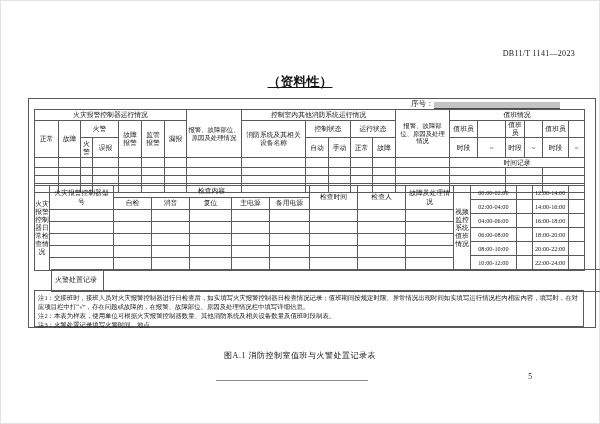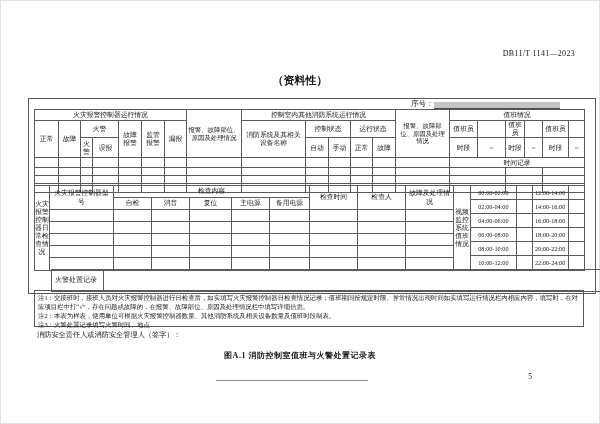--- a/index.html
+++ b/index.html
@@ -7,24 +7,24 @@
   body {
     width:600px; height:424px; background:#fafafa;
     font-family:"Liberation Serif","DejaVu Serif",serif; color:#161616;
   }
   .page {
     position:relative; width:600px; height:424px; background:#ffffff;
     overflow:hidden; box-shadow: inset 0 0 0 1px #e2e2e2;
   }
   .doc-code { position:absolute; top:49px; right:25px; font-size:8px; letter-spacing:.3px; }
   .h-appendix { position:absolute; top:61px; left:0; width:100%; text-align:center; font-size:9px; font-weight:bold; letter-spacing:4px; }
-  .h-informative { position:absolute; top:73px; left:0; width:100%; text-align:center; font-size:11px; font-weight:bold; }
+  .h-informative { position:absolute; top:73px; left:0; width:100%; text-align:center; font-size:13px; font-weight:bold;text-decoration:underline; }
   .h-title { position:absolute; top:84px; left:0; width:100%; text-align:center; font-size:8.5px; font-weight:bold; }
 
-  .outer-box { position:absolute; left:28px; top:98px; width:568px; height:196px; border:1px solid #5a5a5a; background:#fff; }
+  .outer-box { position:absolute; left:28px; top:98px; width:568px; height:230px; border:1px solid #5a5a5a; background:#fff; }
   .serial { position:absolute; top:0px; left:382px; font-size:7.5px; white-space:nowrap; }
   .serial-line { display:inline-block; width:126px; height:7px; border-bottom:1.5px solid #4a4a4a; background:#c4c4c4; vertical-align:bottom; }
 
   table.t { position:absolute; border-collapse:collapse; table-layout:fixed; }
   table.t td {
     border:1px solid #5a5a5a; font-size:6.8px; text-align:center; vertical-align:middle;
     padding:0 1px; line-height:1.18; overflow:hidden; word-break:break-all;
   }
   .sec1 { left:5px; top:10px;  width:550px; height:77px; }
   .sec2 { left:5px; top:86px;  width:550px; height:85px; }
@@ -35,21 +35,21 @@
   table.slots { width:100%; height:100%; border-collapse:collapse; border-style:hidden; table-layout:fixed; }
   table.slots td { border:1px solid #5a5a5a; font-size:6.2px; text-align:center; vertical-align:middle; padding:0; overflow:hidden; white-space:nowrap; }
 
   .notes {
     position:absolute; left:5px; top:191px; width:550px; height:37px;
     border:1px solid #5a5a5a; padding:2px 3px 0 3px;
   }
   .notes p { margin:0; font-size:6.4px; line-height:1.42; text-align:left; }
   .signature { position:absolute; left:8px; top:231px; font-size:7.2px; }
 
-  .caption { position:absolute; top:350px; left:0; width:100%; text-align:center; font-size:8px; font-weight:bold; letter-spacing:.5px; }
+  .caption { position:absolute; top:350px; left:0; width:100%; text-align:center; font-size:8px; font-weight:normal; letter-spacing:.5px; }
   .footer-rule { position:absolute; top:380px; left:216px; width:152px; border-top:1px solid #8a8a8a; }
   .page-num { position:absolute; top:372px; right:68px; font-size:7.5px; }
 </style>
 </head>
 <body>
 
 <div class="page">
 
   <div class="doc-code">DB11/T 1141—2023</div>
   <div class="h-informative">（资料性）</div>
@@ -347,19 +347,18 @@
       </tr>
     </tbody>
       </table>
 
     <div class="notes">
       <p>注1：交接班时，接班人员对火灾报警控制器进行日检查后，如实填写火灾报警控制器日检查情况记录；值班期间按规定时限、异常情况出现时间如实填写运行情况栏内相应内容，填写时，在对应项目栏中打“√”，存在问题或故障的，在报警、故障部位、原因及处理情况栏中填写详细信息。</p>
       <p>注2：本表为样表，使用单位可根据火灾报警控制器数量、其他消防系统及相关设备数量及值班时段制表。</p>
       <p>注3：火警处置记录填写火警时间、地点</p>
     </div>
 
-    <div class="signature">消防安全责任人或消防安全管理人（签字）：</div>
   </div>
 
   <div class="caption">图A.1 消防控制室值班与火警处置记录表</div>
   <div class="footer-rule"></div>
   <div class="page-num">5</div>
 </div>
 
 </body></html>

